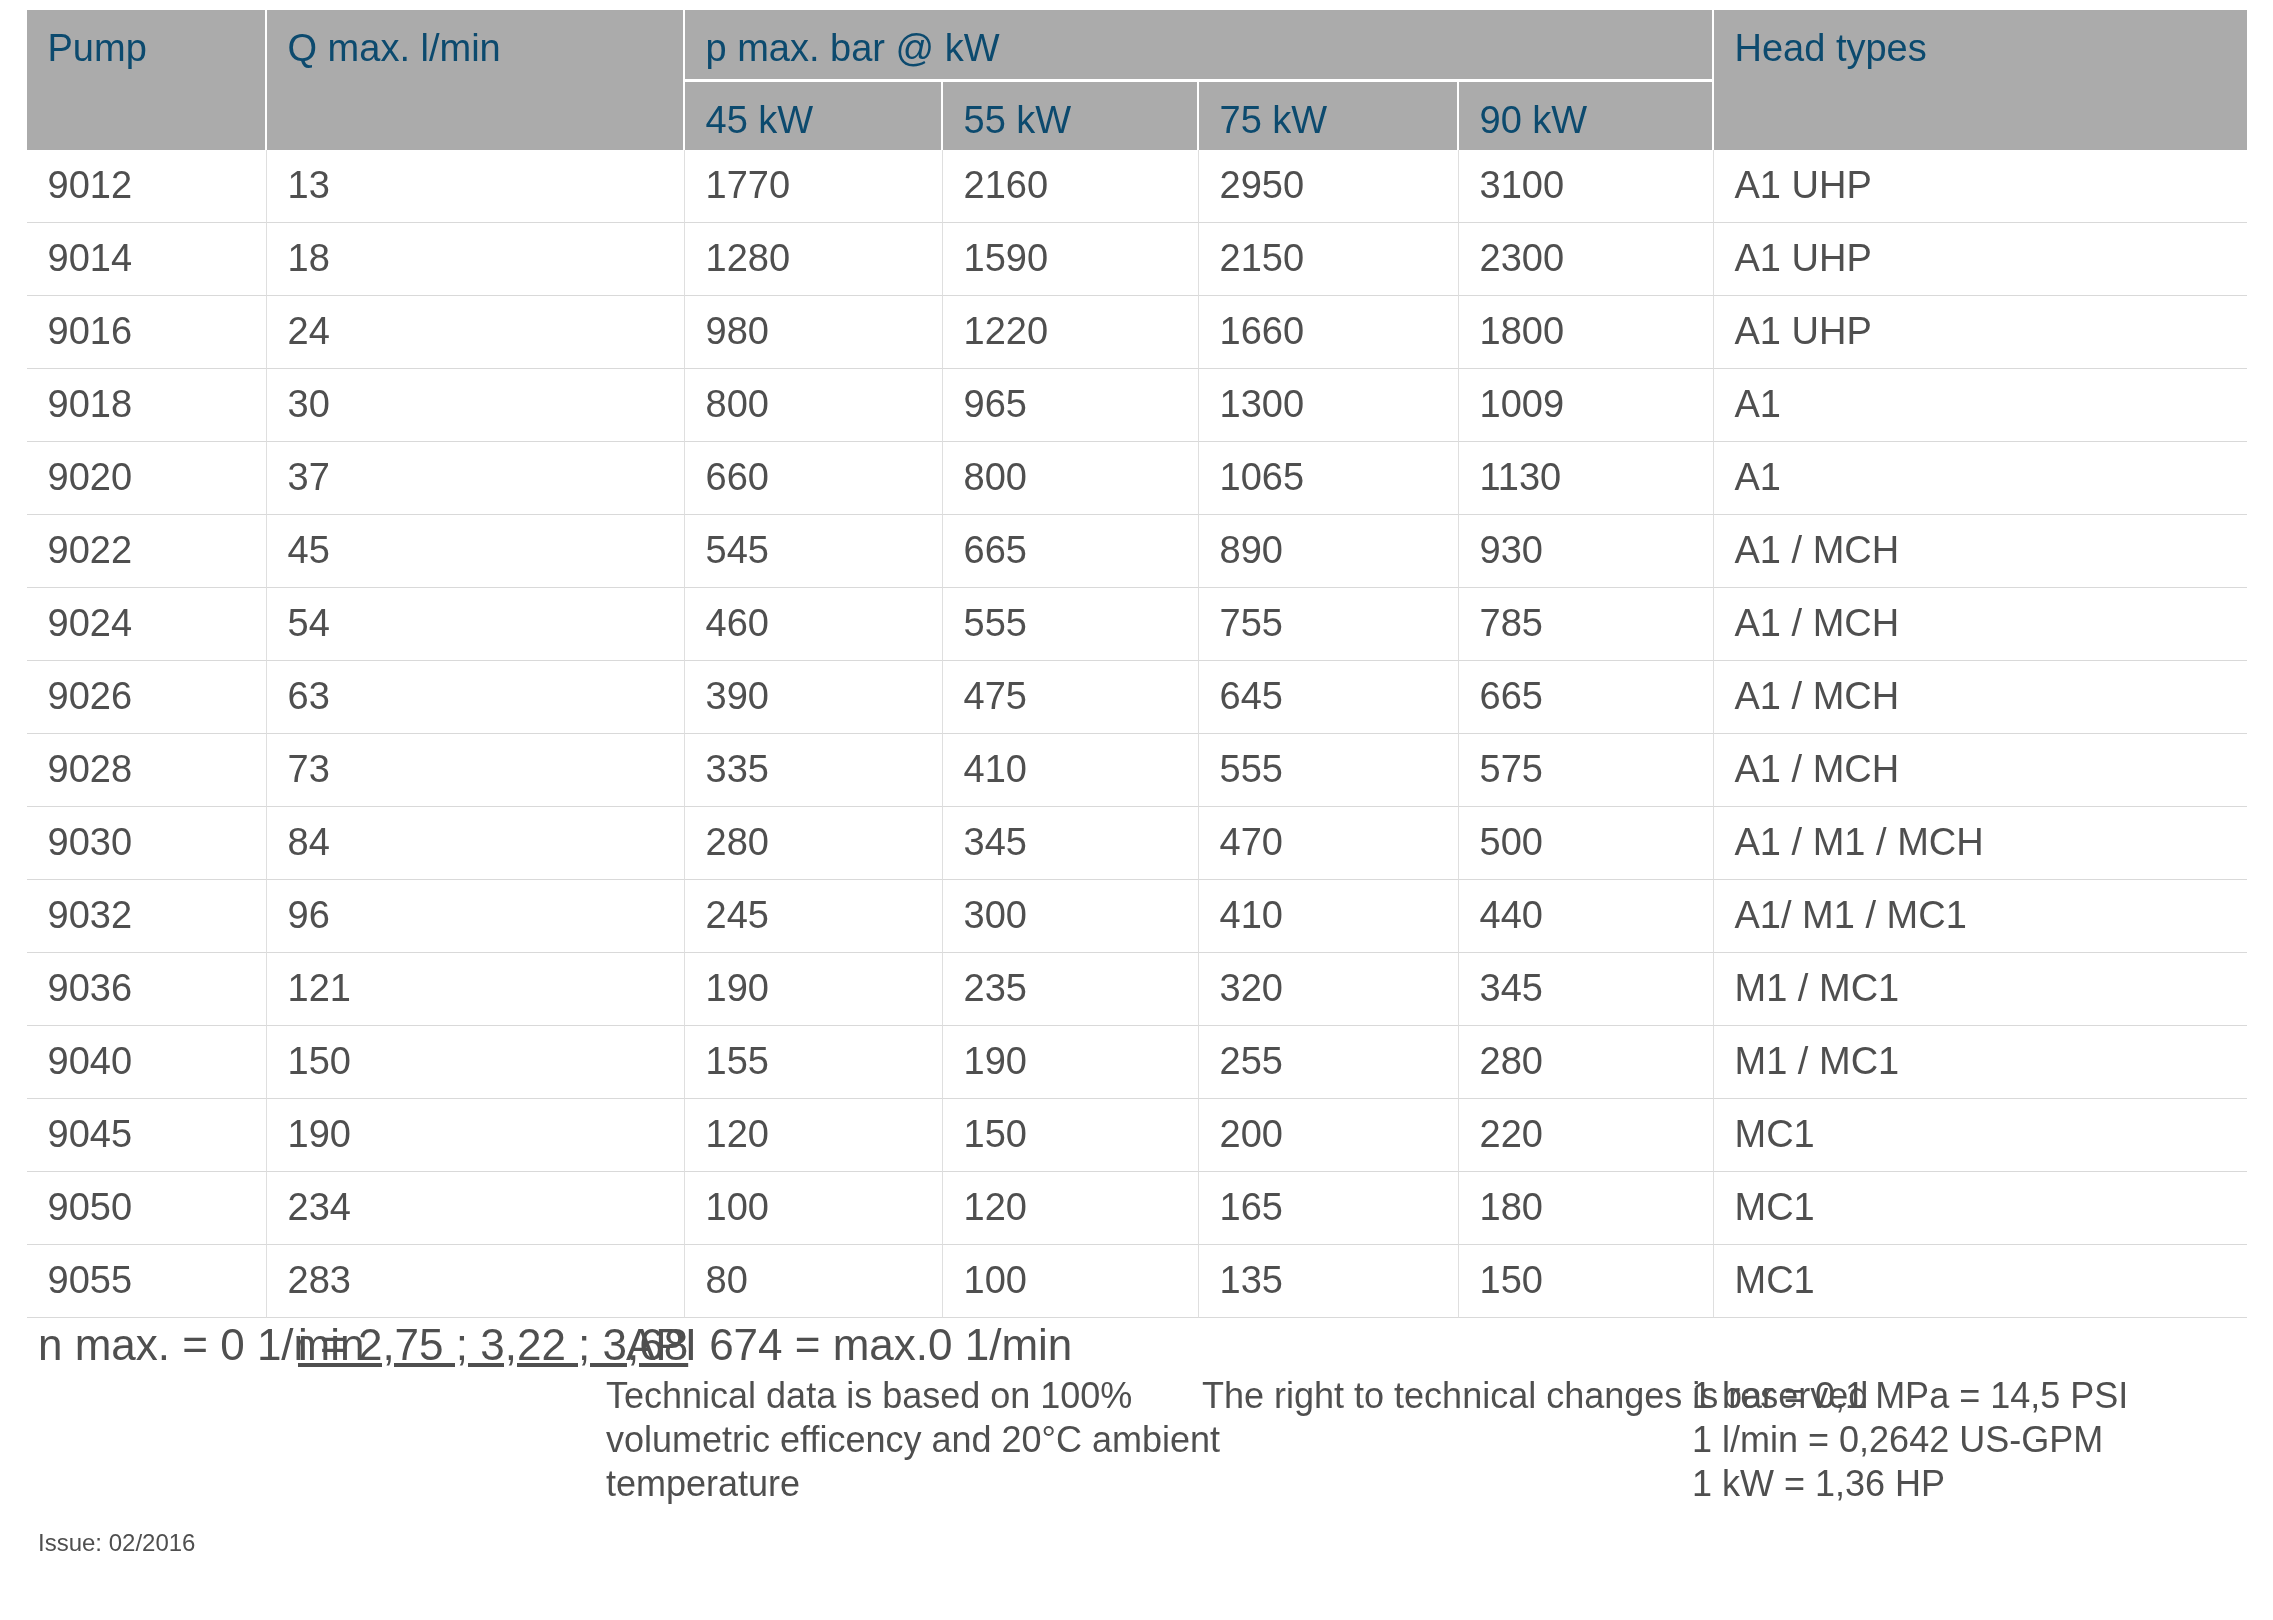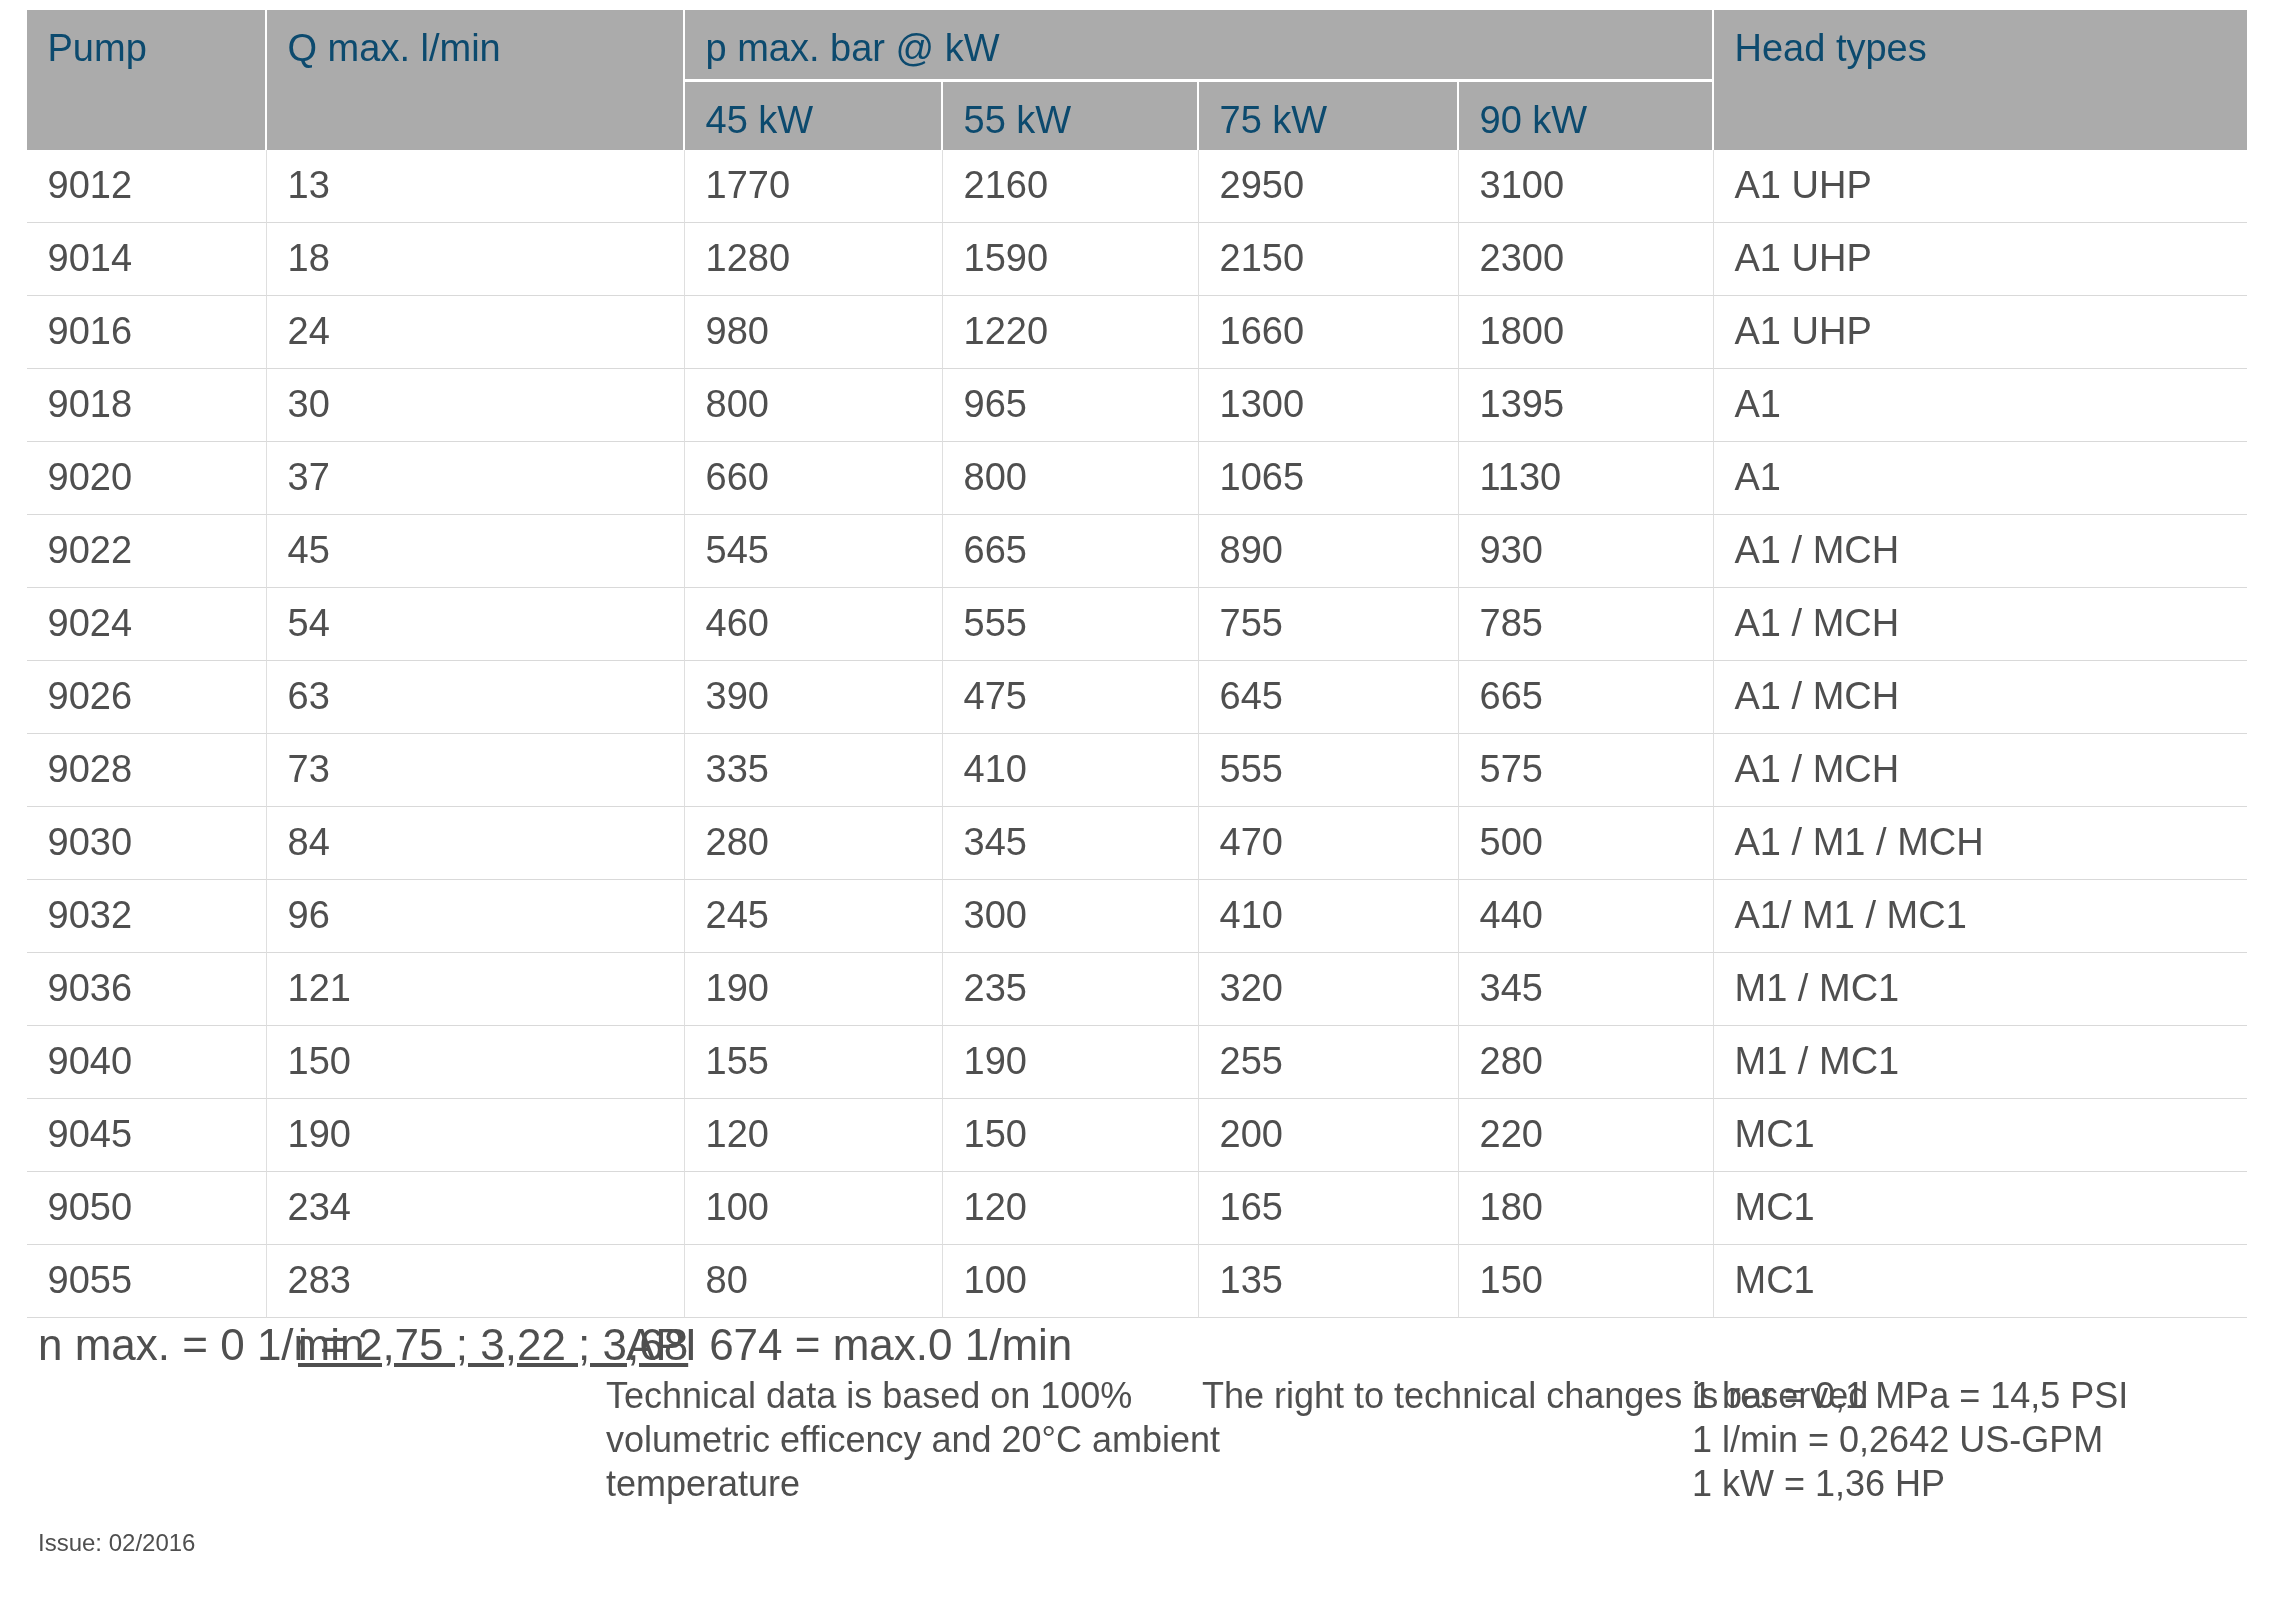--- a/index.html
+++ b/index.html
@@ -119,21 +119,21 @@
           <td>1660</td>
           <td>1800</td>
           <td>A1 UHP</td>
         </tr>
         <tr>
           <td>9018</td>
           <td>30</td>
           <td>800</td>
           <td>965</td>
           <td>1300</td>
-          <td>1395</td>
+          <td>1009</td>
           <td>A1</td>
         </tr>
         <tr>
           <td>9020</td>
           <td>37</td>
           <td>660</td>
           <td>800</td>
           <td>1065</td>
           <td>1130</td>
           <td>A1</td>

